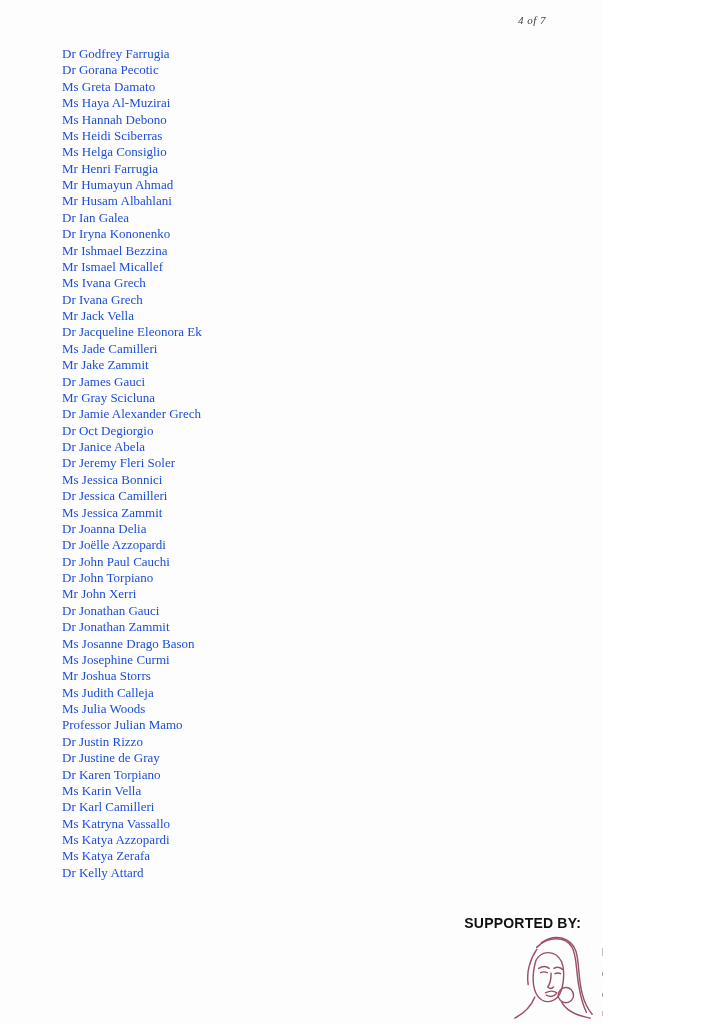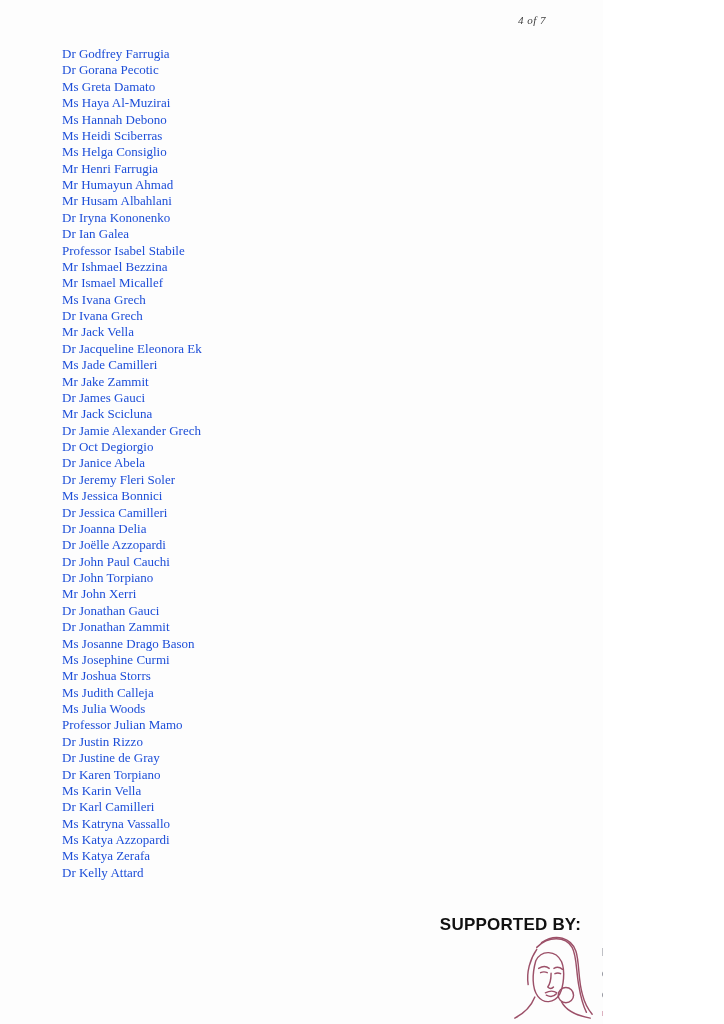--- a/index.html
+++ b/index.html
@@ -39,21 +39,21 @@
   .footer {
     position: absolute;
     right: 22px;
     top: 915px;
     width: 220px;
     text-align: right;
   }
   .supported-by {
     font-family: "Liberation Sans", sans-serif;
     font-weight: bold;
-    font-size: 17px;
+    font-size: 14px;
     color: #111111;
     letter-spacing: 0.2px;
     margin-bottom: 6px;
   }
   .logo-block {
     position: absolute;
     left: 510px;
     top: 930px;
     width: 206px;
     height: 92px;
@@ -111,58 +111,58 @@
       <div class="name-line">Ms Heidi Sciberras</div>
 
       <div class="name-line">Ms Helga Consiglio</div>
 
       <div class="name-line">Mr Henri Farrugia</div>
 
       <div class="name-line">Mr Humayun Ahmad</div>
 
       <div class="name-line">Mr Husam Albahlani</div>
 
+      <div class="name-line">Dr Ian Galea</div>
+
       <div class="name-line">Dr Iryna Kononenko</div>
 
-      <div class="name-line">Dr Ian Galea</div>
-
-      <div class="name-line">Professor Isabel Stabile</div>
 
       <div class="name-line">Mr Ishmael Bezzina</div>
 
       <div class="name-line">Mr Ismael Micallef</div>
 
       <div class="name-line">Ms Ivana Grech</div>
 
       <div class="name-line">Dr Ivana Grech</div>
 
       <div class="name-line">Mr Jack Vella</div>
 
       <div class="name-line">Dr Jacqueline Eleonora Ek</div>
 
       <div class="name-line">Ms Jade Camilleri</div>
 
       <div class="name-line">Mr Jake Zammit</div>
 
       <div class="name-line">Dr James Gauci</div>
 
-      <div class="name-line">Mr Jack Scicluna</div>
+      <div class="name-line">Mr Gray Scicluna</div>
 
       <div class="name-line">Dr Jamie Alexander Grech</div>
 
       <div class="name-line">Dr Oct Degiorgio</div>
 
       <div class="name-line">Dr Janice Abela</div>
 
       <div class="name-line">Dr Jeremy Fleri Soler</div>
 
       <div class="name-line">Ms Jessica Bonnici</div>
 
       <div class="name-line">Dr Jessica Camilleri</div>
 
+      <div class="name-line">Ms Jessica Zammit</div>
 
       <div class="name-line">Dr Joanna Delia</div>
 
       <div class="name-line">Dr Joëlle Azzopardi</div>
 
       <div class="name-line">Dr John Paul Cauchi</div>
 
       <div class="name-line">Dr John Torpiano</div>
 
       <div class="name-line">Mr John Xerri</div>

